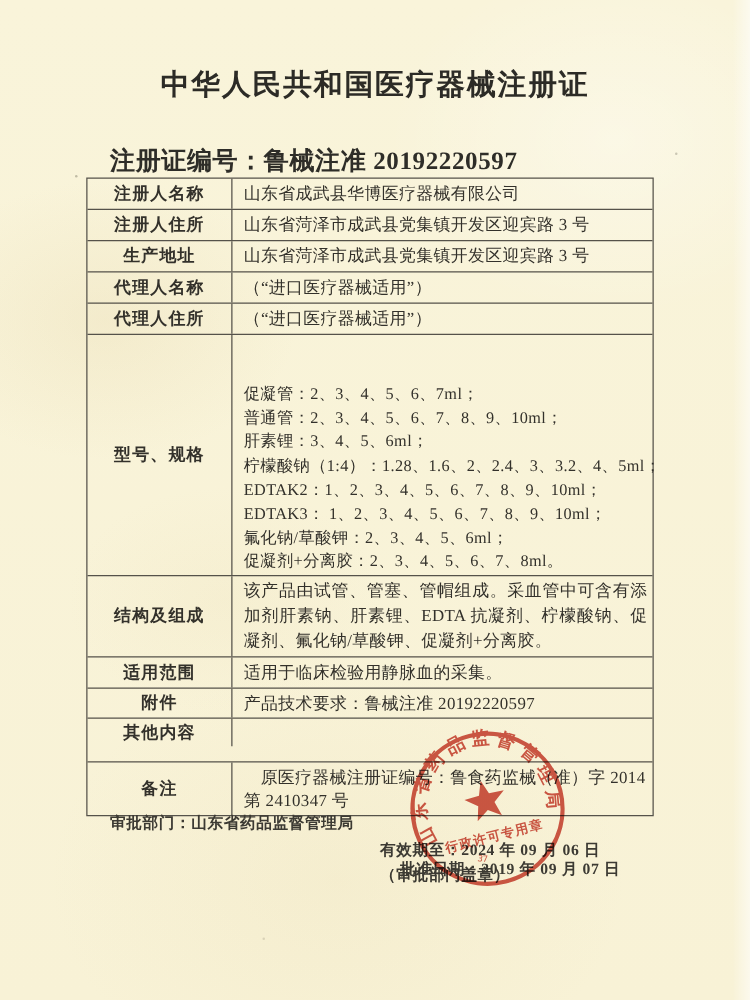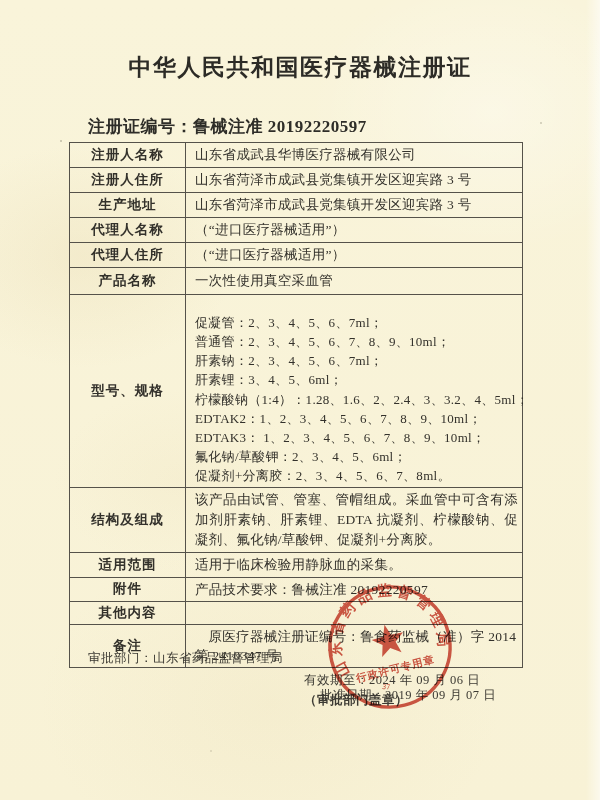--- a/index.html
+++ b/index.html
@@ -16,21 +16,21 @@
       radial-gradient(ellipse 320px 240px at 45% 88%, rgba(228,212,166,.16), transparent 72%),
       radial-gradient(ellipse 180px 130px at 30% 60%, rgba(230,215,170,.14), transparent 70%),
       linear-gradient(to left, rgba(255,255,255,.55) 0px, rgba(255,255,255,0) 14px),
       linear-gradient(#f9f4da,#f8f2d6);
   }
   .title{
     position:absolute;top:52px;left:0;width:600px;text-align:center;
     font-size:23px;font-weight:bold;letter-spacing:1.5px;color:#2c2b26;
   }
   .certline{
-    position:absolute;top:115px;left:88px;font-size:17px;font-weight:bold;color:#2e2d28;
+    position:absolute;top:115px;left:88px;font-size:20px;font-weight:bold;color:#2e2d28;
     letter-spacing:.5px;
   }
   .doc-table{
     position:absolute;top:142px;left:69px;width:452px;
     border:1.4px solid #55524a;color:#33312b;
   }
   .trow{display:grid;grid-template-columns:116px 1fr;border-top:1.2px solid #55524a;}
   .trow:first-child{border-top:none;}
   .tlabel{
     border-right:1.2px solid #55524a;display:flex;align-items:center;justify-content:center;
@@ -43,23 +43,23 @@
   .r-single{min-height:24px;}
   .r-product{min-height:26px;}
   .r-spec{min-height:192px;}
   .r-spec .tvalue{justify-content:flex-end;}
   .spec-line{display:block;white-space:nowrap;line-height:19.1px;font-size:13px;}
   .r-struct{min-height:61px;}
   .r-struct .tvalue{line-height:20px;text-align:justify;}
   .r-scope{min-height:23px;}
   .r-attach{min-height:21px;}
   .r-other{min-height:22px;}
-  .r-remark{min-height:39px;}
+  .r-remark{min-height:39px;margin-top:12px;}
   .r-remark .tvalue{line-height:19px;text-indent:1em;}
-  .footer-line{position:absolute;font-size:12.5px;color:#3c3a33;font-weight:normal;letter-spacing:.5px;}
+  .footer-line{position:absolute;font-size:12.5px;color:#3c3a33;font-weight:bold;letter-spacing:.5px;}
   .f-dept{top:650px;left:88px;}
   .f-approve{top:651px;left:320px;margin-top:36px;}
   .f-valid{top:672px;left:304px;}
   .f-sealnote{top:692px;left:304px;font-weight:bold;}
   .seal{
     position:absolute;left:315px;top:572px;width:150px;height:150px;
     transform:rotate(-14deg);opacity:.82;mix-blend-mode:multiply;pointer-events:none;
   }
   .seal text{fill:#c53527;}
   .speck{position:absolute;width:2px;height:2px;border-radius:50%;background:rgba(90,85,70,.35);
@@ -95,31 +95,26 @@
   <div class="trow r-single">
     <div class="tlabel">代理人名称</div>
     <div class="tvalue">（“进口医疗器械适用”）</div>
   </div>
 
   <div class="trow r-single">
     <div class="tlabel">代理人住所</div>
     <div class="tvalue">（“进口医疗器械适用”）</div>
   </div>
 
-  <div class="trow r-product">
-    <div class="tlabel">产品名称</div>
-    <div class="tvalue">一次性使用真空采血管</div>
-  </div>
 
   <div class="trow r-spec">
     <div class="tlabel">型号、规格</div>
     <div class="tvalue">
       <span class="spec-line">促凝管：2、3、4、5、6、7ml；</span>
       <span class="spec-line">普通管：2、3、4、5、6、7、8、9、10ml；</span>
-      <span class="spec-line">肝素钠：2、3、4、5、6、7ml；</span>
       <span class="spec-line">肝素锂：3、4、5、6ml；</span>
       <span class="spec-line">柠檬酸钠（1:4）：1.28、1.6、2、2.4、3、3.2、4、5ml；</span>
       <span class="spec-line">EDTAK2：1、2、3、4、5、6、7、8、9、10ml；</span>
       <span class="spec-line">EDTAK3： 1、2、3、4、5、6、7、8、9、10ml；</span>
       <span class="spec-line">氟化钠/草酸钾：2、3、4、5、6ml；</span>
       <span class="spec-line">促凝剂+分离胶：2、3、4、5、6、7、8ml。</span>
     </div>
   </div>
 
   <div class="trow r-struct">

